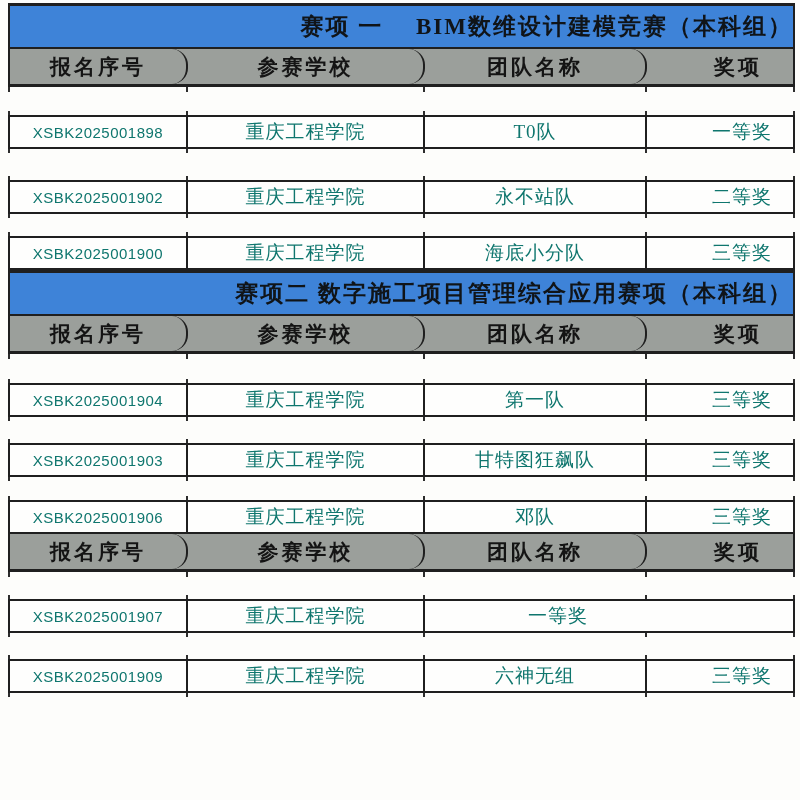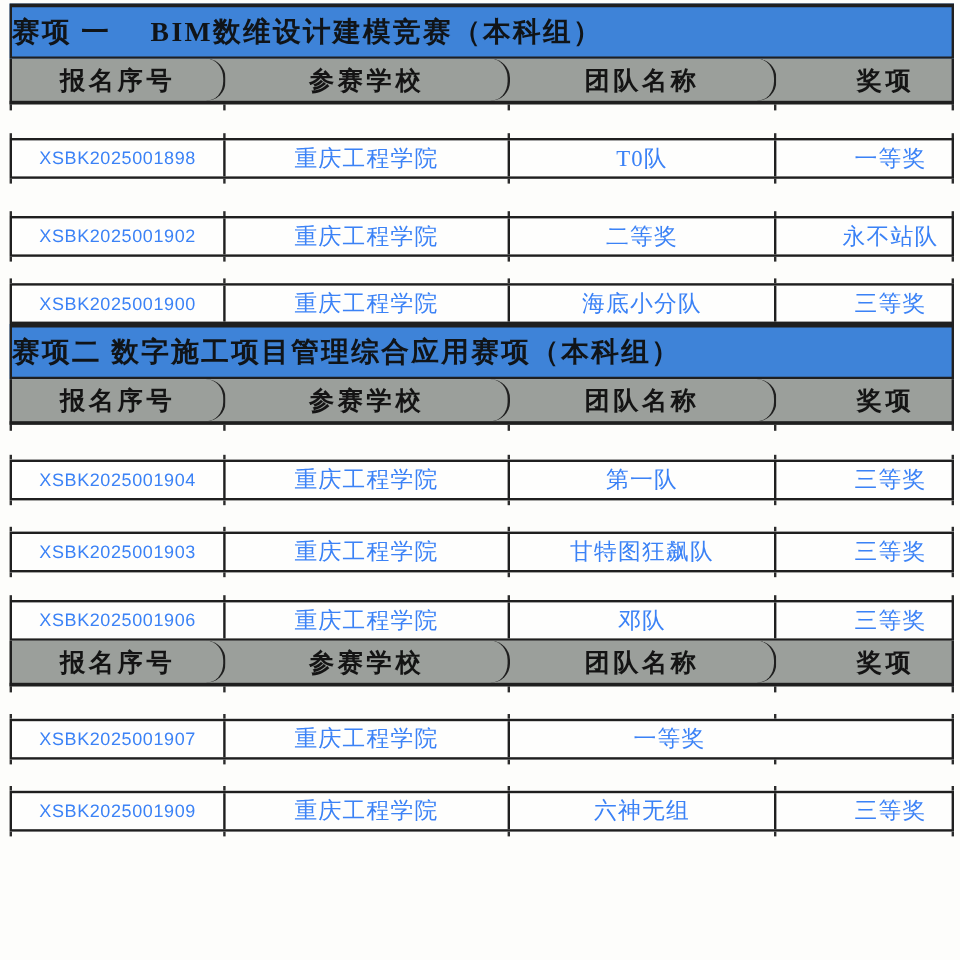--- a/index.html
+++ b/index.html
@@ -9,21 +9,21 @@
     font-family:"Liberation Sans","DejaVu Sans",sans-serif;
     color:#1b1b1b;
   }
   .page{position:relative;width:800px;height:800px;background:#fdfdfb;overflow:hidden;}
   .table-area{position:absolute;left:8px;top:3px;width:787px;}
 
   .banner{
     box-sizing:border-box;width:787px;height:46px;
     background:#3e83d8;
     border:2px solid #1f1f1f;border-top-width:3px;
-    display:flex;align-items:center;justify-content:flex-start;
+    display:flex;align-items:center;justify-content:flex-end;
   }
   .banner span{
     font-family:"Liberation Serif","DejaVu Serif",serif;
     font-weight:700;font-size:23px;letter-spacing:2px;
     white-space:pre;color:#101418;
   }
 
   .thead{
     box-sizing:border-box;width:787px;height:38px;
     background:#9b9f9b;
@@ -50,21 +50,21 @@
   }
   .stub.tall{height:5px;}
 
   .row{
     box-sizing:border-box;width:787px;height:34px;
     border:2px solid #1f1f1f;background:#fefefd;
     display:grid;grid-template-columns:178px 237px 222px auto;
   }
   .cell{
     box-sizing:border-box;display:flex;align-items:center;justify-content:center;
-    border-right:2px solid #1f1f1f;font-size:15px;color:#3b82f6;
+    border-right:2px solid #1f1f1f;font-size:15px;color:#0f766e;
     overflow:hidden;white-space:nowrap;
   }
   .cell:last-child{border-right:none;padding-left:44px;}
   .cell.id{font-family:"Liberation Sans","DejaVu Sans",sans-serif;font-size:15px;letter-spacing:.5px;}
   .cell.cn{font-family:"Liberation Serif","DejaVu Serif",serif;font-size:19px;letter-spacing:1px;}
 
   .mt19{margin-top:19px}.mt23{margin-top:23px}.mt14{margin-top:14px}
   .mt20{margin-top:20px}.mt18{margin-top:18px}.mt15{margin-top:15px}
 </style>
 </head>
@@ -94,22 +94,22 @@
           <div class="cell cn">一等奖</div>
         </div>
         <div class="stub"></div>
       </div>
 
       <div class="mt23">
         <div class="stub"></div>
         <div class="row">
           <div class="cell id">XSBK2025001902</div>
           <div class="cell cn">重庆工程学院</div>
+          <div class="cell cn">永不站队</div>
           <div class="cell cn">二等奖</div>
-          <div class="cell cn">永不站队</div>
         </div>
         <div class="stub"></div>
       </div>
 
       <div class="mt14">
         <div class="stub"></div>
         <div class="row">
           <div class="cell id">XSBK2025001900</div>
           <div class="cell cn">重庆工程学院</div>
           <div class="cell cn">海底小分队</div>

